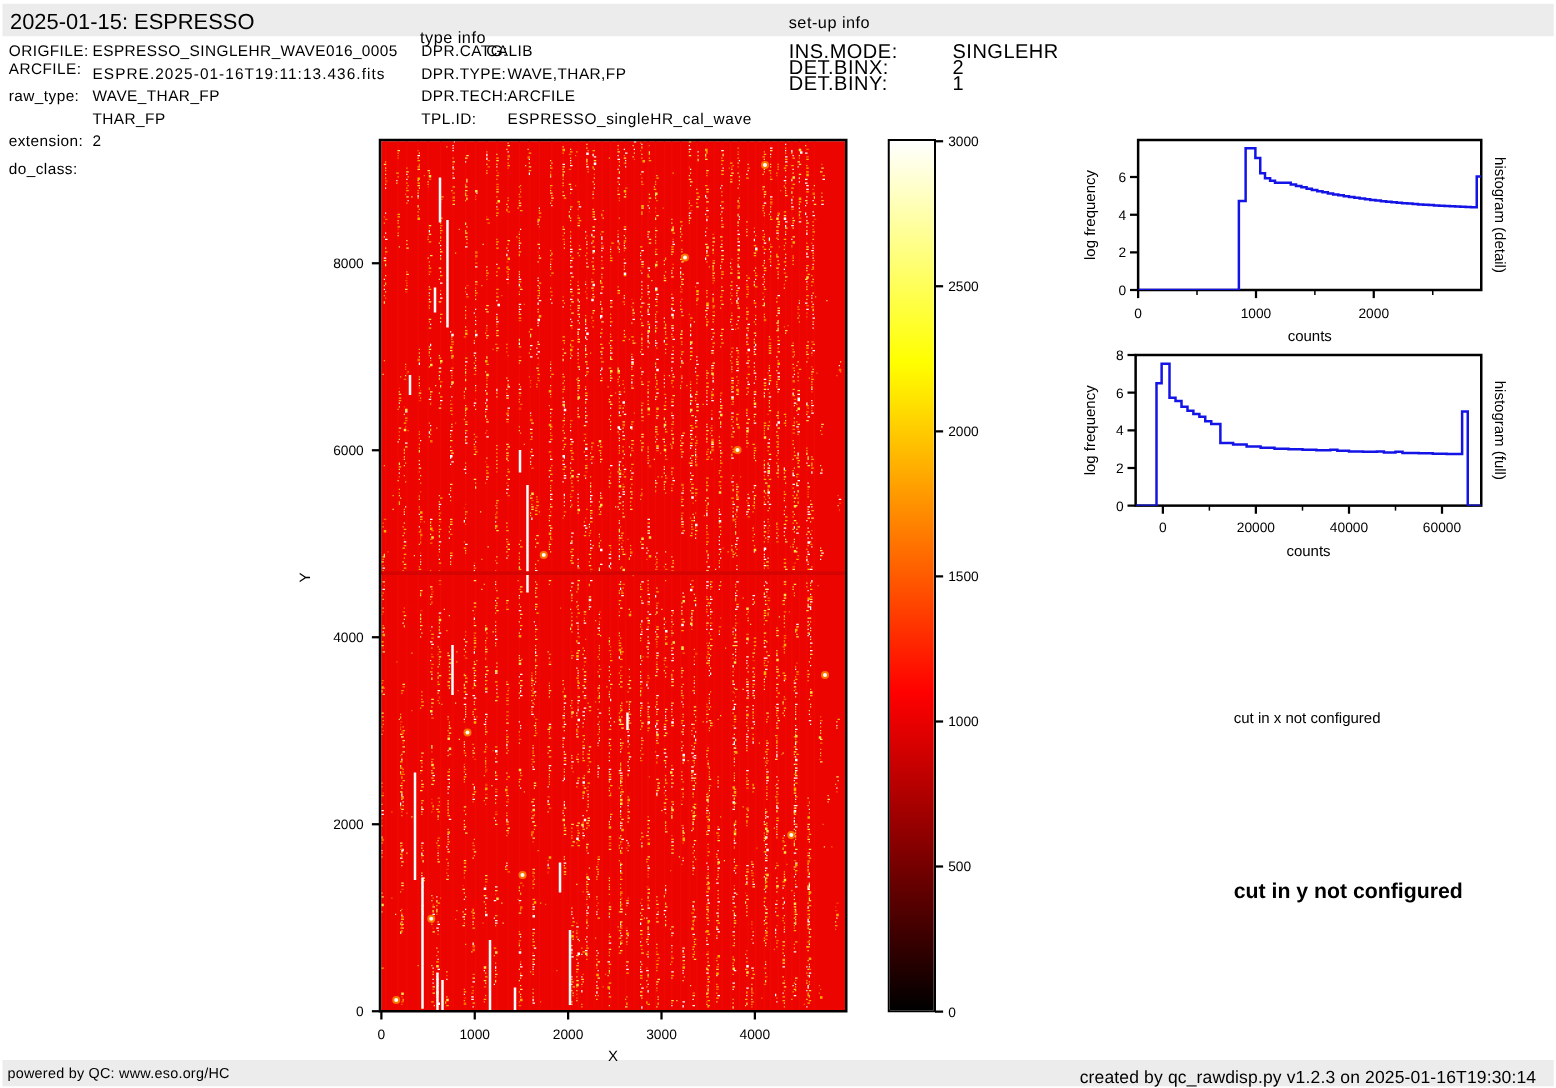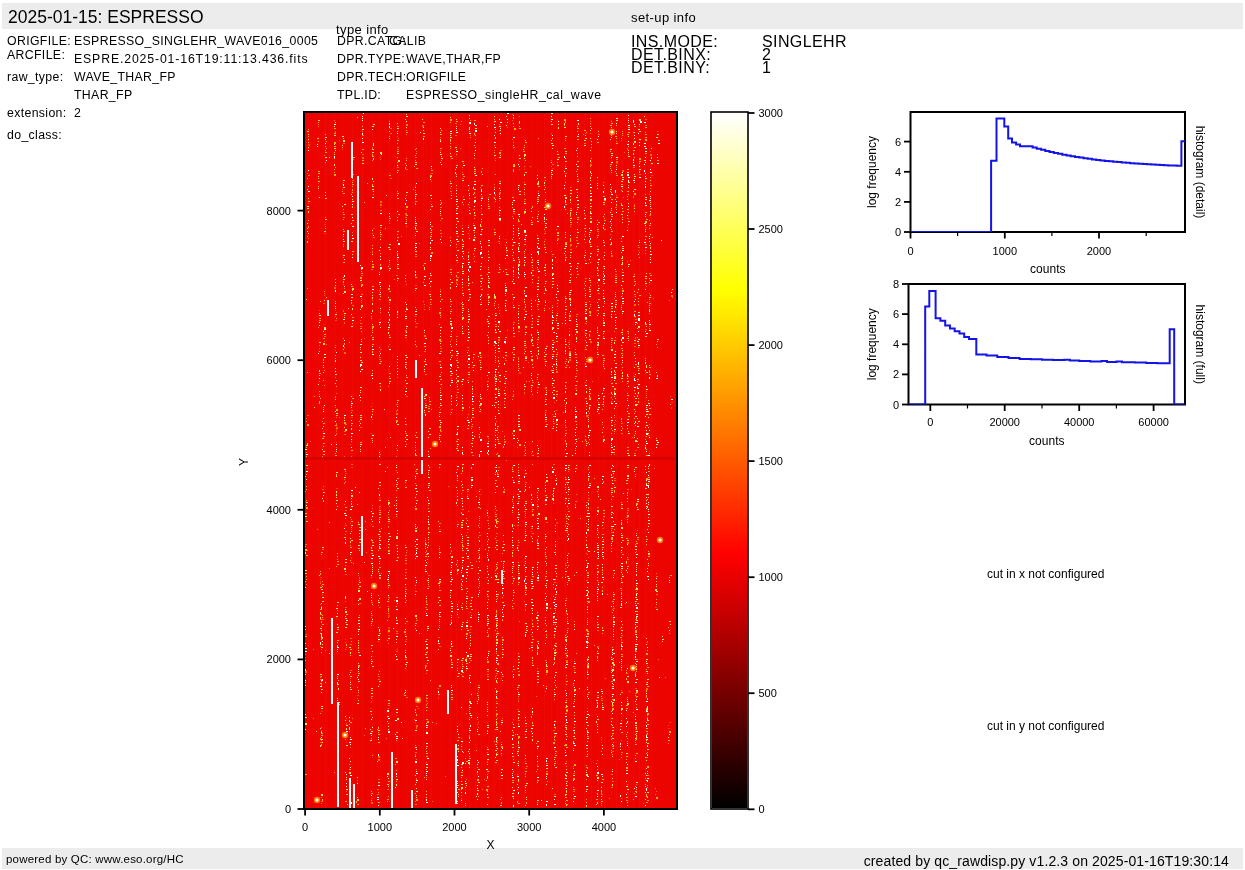--- a/index.html
+++ b/index.html
@@ -26,33 +26,33 @@
 <div class="abs meta" style="left:7px; top:88px;margin-top:40px;">do_class:</div>
 <div class="abs meta" style="left:74px; top:88px;">THAR_FP</div>
 <div class="abs meta" style="left:7px; top:106px;">extension:</div>
 <div class="abs meta" style="left:74px; top:106px;">2</div>
 
 <div class="abs meta" style="left:337px; top:34px;">DPR.CATG:</div>
 <div class="abs meta" style="left:389px; top:34px;">CALIB</div>
 <div class="abs meta" style="left:337px; top:52px;">DPR.TYPE:</div>
 <div class="abs meta" style="left:406px; top:52px;">WAVE,THAR,FP</div>
 <div class="abs meta" style="left:337px; top:70px;">DPR.TECH:</div>
-<div class="abs meta" style="left:406px; top:70px;">ORIGFILE</div>
+<div class="abs meta" style="left:406px; top:70px;">ARCFILE</div>
 <div class="abs meta" style="left:337px; top:88px;">TPL.ID:</div>
 <div class="abs meta" style="left:406px; top:88px; letter-spacing:0.5px;">ESPRESSO_singleHR_cal_wave</div>
 
 <div class="abs small" style="left:631px; top:33px;">INS.MODE:</div>
 <div class="abs small" style="left:762px; top:33px;">SINGLEHR</div>
 <div class="abs small" style="left:631px; top:46px;">DET.BINX:</div>
 <div class="abs small" style="left:762px; top:46px;">2</div>
 <div class="abs small" style="left:631px; top:59px;">DET.BINY:</div>
 <div class="abs small" style="left:762px; top:59px;">1</div>
 
 <div class="abs" style="left:987px; top:567px; font-size:12px;">cut in x not configured</div>
-<div class="abs" style="left:987px; top:719px; font-size:12px;">cut in y not configured</div>
+<div class="abs" style="left:987px; top:703px; font-size:17px;font-weight:bold;">cut in y not configured</div>
 
 <div class="abs" style="left:6px; top:853px; font-size:11.5px; letter-spacing:0.2px;">powered by QC: www.eso.org/HC</div>
 <div class="abs" style="right:16px; top:853px; font-size:14px; letter-spacing:0.12px;">created by qc_rawdisp.py v1.2.3 on 2025-01-16T19:30:14</div>
 
 <svg class="abs" style="left:0; top:0;" width="1245" height="870" viewBox="0 0 1245 870">
 <defs>
 <linearGradient id="hot" x1="0" y1="1" x2="0" y2="0">
   <stop offset="0" stop-color="#000000"></stop>
   <stop offset="0.1" stop-color="#470000"></stop>
   <stop offset="0.2" stop-color="#8e0000"></stop>

